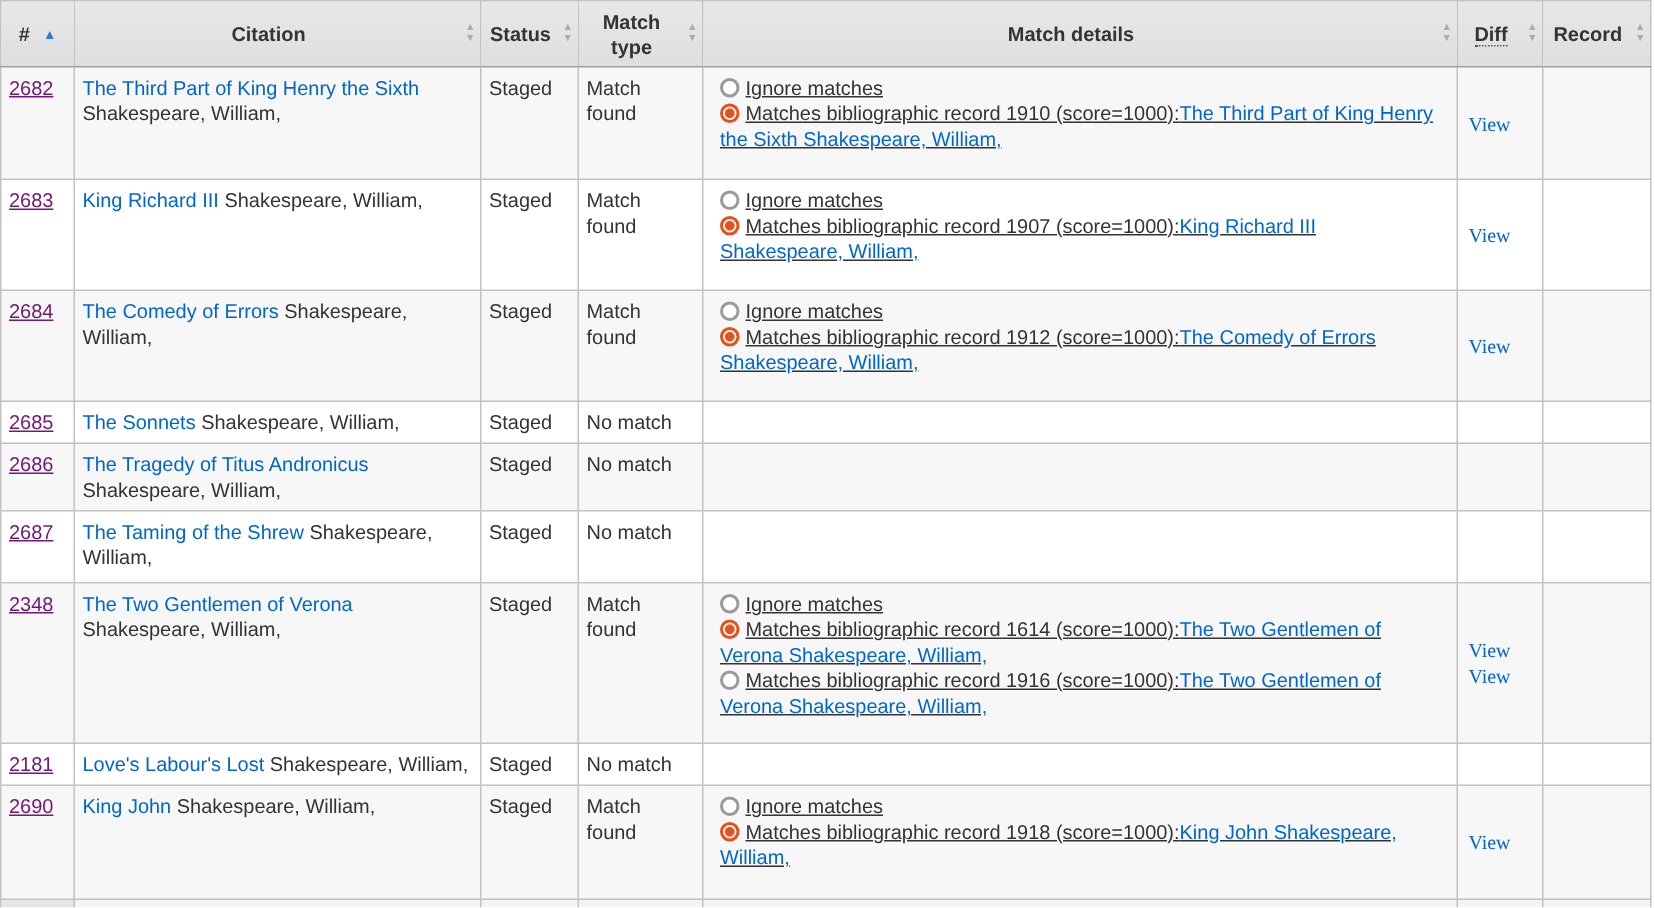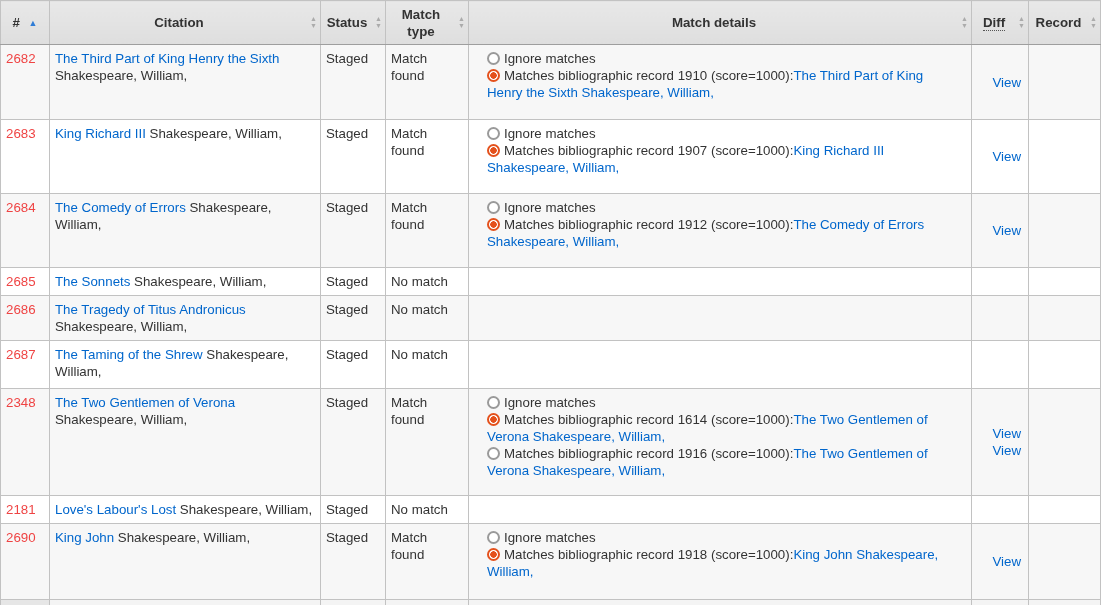--- a/index.html
+++ b/index.html
@@ -26,38 +26,38 @@
   th.sorted-asc .sort-icons { position:static; transform:none; display:inline-block; vertical-align:middle; margin-left:5px; }
   th.sorted-asc .s-up { color:#2f7cd6; font-size:9px; height:auto; }
 
   .th-label-diff .th-text { border-bottom:1px dotted #555; }
 
   tbody td { background:#fff; }
   tr.even td { background:#f7f7f7; }
 
   a { color:#0066cc; text-decoration:none; cursor:pointer; }
 
-  .c-num { text-align:left; color:#ef4444; }
-  .c-mdet { padding:5px 18px; }
+  .c-num { text-align:left; color:#701a75;text-decoration:underline; }
+  .c-mdet { padding:5px 11px;text-decoration:underline; }
   .match-list { padding-bottom:10px; }
   .match-list:empty { padding-bottom:0; }
   .match-option { margin:0; }
   .match-option input[type="radio"] {
     -webkit-appearance:none; appearance:none;
     width:13px; height:13px; border-radius:50%;
     border:2px solid #9a9a9a; background:#fff;
     margin:0 4px 0 0; vertical-align:-2px; cursor:pointer;
   }
   .match-option input[type="radio"]:checked {
     border-color:#e4511c;
     background:radial-gradient(circle at center, #e4511c 0 3px, #fff 3.5px);
   }
   a.opt-link:empty { display:none; }
 
-  .c-diff { vertical-align:middle; text-align:right; }
+  .c-diff { vertical-align:middle; text-align:left;font-family:Liberation Serif, serif; }
   .c-diff a.view-link { display:inline-block; margin:0 2px; }
 
   tr.partial td { height:30px; background:#f4f4f4; }
   tr.partial td:first-child { background:#e6e6e6; }
 </style>
 </head>
 <body>
 
 <div class="viewport">
   <table>

